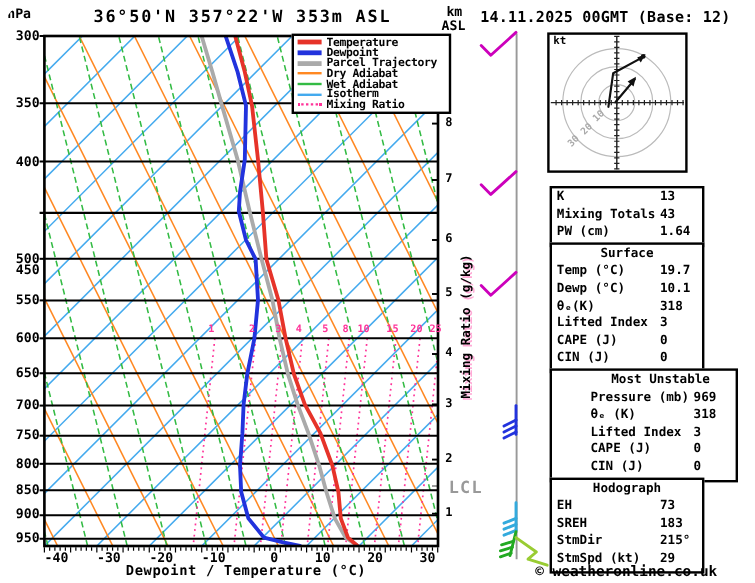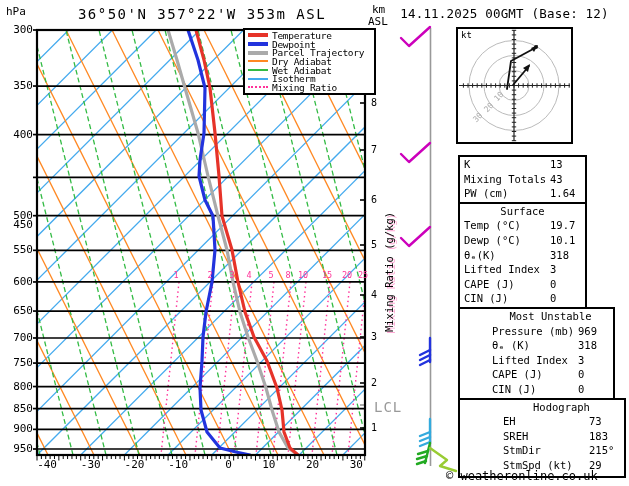--- a/index.html
+++ b/index.html
@@ -1,17 +1,17 @@
 <!DOCTYPE html>
 <html><head>
 <meta charset="utf-8">
 <style>
   html,body{margin:0;padding:0;background:#fff;}
   .stage{position:relative;width:629px;height:486px;background:#fff;overflow:hidden;
-         font-family:"DejaVu Sans Mono","DejaVu Sans",monospace;font-weight:normal;color:#000;}
+         font-family:"DejaVu Sans Mono","DejaVu Sans",monospace;font-weight:bold;color:#000;border-radius:32px;}
   .abs{position:absolute;}
   svg{position:absolute;left:0;top:0;}
   .title{left:42px;top:6px;width:320px;text-align:center;font-size:14px;letter-spacing:1.5px;white-space:nowrap;}
   .datetime{left:382px;top:6px;width:245px;text-align:center;font-size:12.5px;letter-spacing:0.2px;white-space:nowrap;}
   .unit-hpa{left:6px;top:5px;font-size:11px;}
   .unit-km{left:372px;top:3px;font-size:11px;}
   .unit-asl{left:368px;top:15px;font-size:11px;}
   .plabel{position:absolute;width:30px;text-align:right;font-size:11px;}
   .tlabel{position:absolute;width:40px;text-align:right;font-size:11px;}
   .xaxis-title{left:55px;top:468px;width:300px;text-align:center;font-size:11.5px;letter-spacing:0.5px;white-space:nowrap;}
@@ -349,20 +349,21 @@
       <div class="mrlabel" style="left: 249px; top: 270px;">4</div>
       <div class="mrlabel" style="left: 271px; top: 270px;">5</div>
       <div class="mrlabel" style="left: 288px; top: 270px;">8</div>
       <div class="mrlabel" style="left: 303px; top: 270px;">10</div>
       <div class="mrlabel" style="left: 327px; top: 270px;">15</div>
       <div class="mrlabel" style="left: 347px; top: 270px;">20</div>
       <div class="mrlabel" style="left: 363px; top: 270px;">25</div>
     </div>
   <div class="abs lcl" style="top: 399px;">LCL</div>
   <div class="abs mix-axis">Mixing Ratio (g/kg)</div>
+  <div class="abs xaxis-title">Dewpoint / Temperature (°C)</div>
 
   <div class="abs legend" id="legend">
       <div class="legend-row">
         <div class="legend-swatch" style="border-top: 4px solid rgb(230, 51, 41);"></div>
         <div class="legend-label">Temperature</div>
       </div>
       <div class="legend-row">
         <div class="legend-swatch" style="border-top: 4px solid rgb(34, 51, 221);"></div>
         <div class="legend-label">Dewpoint</div>
       </div>
@@ -453,21 +454,21 @@
         </div>
         <div class="row">
           <span class="lab">CAPE (J)</span>
           <span class="val">0</span>
         </div>
         <div class="row">
           <span class="lab">CIN (J)</span>
           <span class="val">0</span>
         </div>
       </div>
-      <div class="abs stats" style="top: 397.6px; height: 76px; padding-left: 39px;">
+      <div class="abs stats" style="top: 397.6px; height: 76px;">
         <div class="hdr">Hodograph</div>
         <div class="row">
           <span class="lab">EH</span>
           <span class="val">73</span>
         </div>
         <div class="row">
           <span class="lab">SREH</span>
           <span class="val">183</span>
         </div>
         <div class="row">

